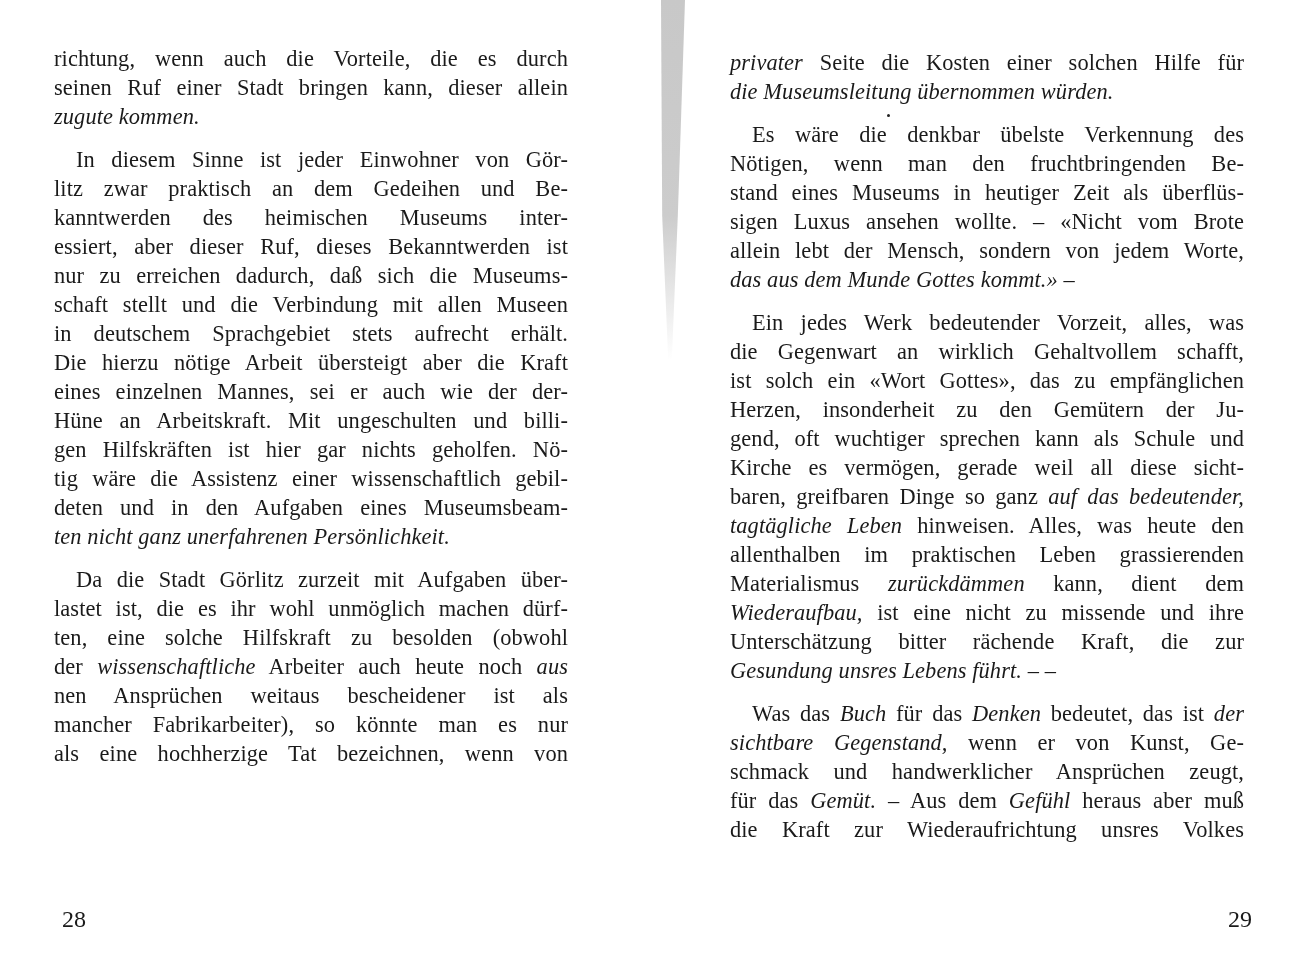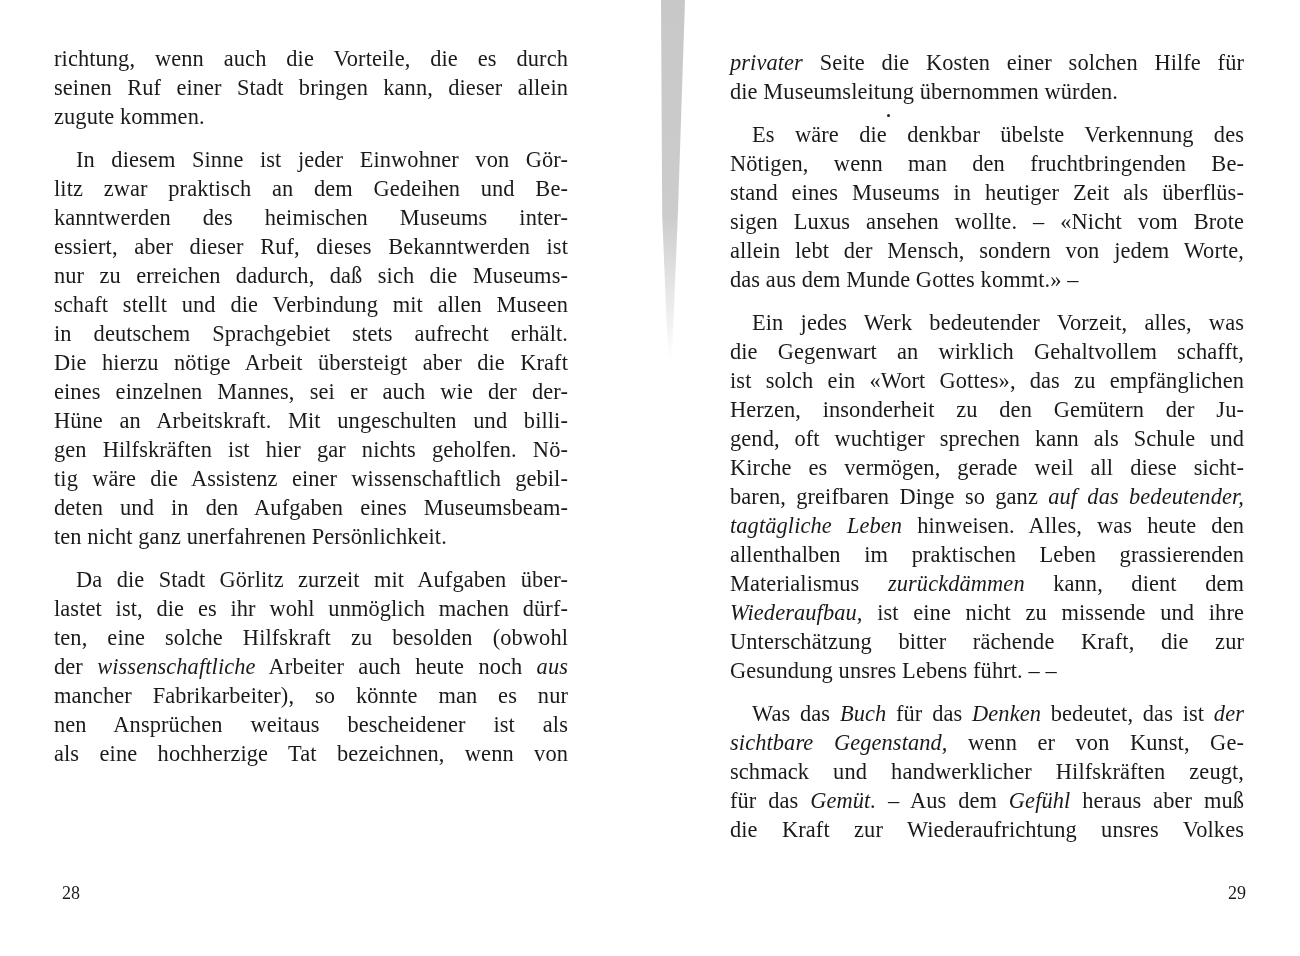--- a/index.html
+++ b/index.html
@@ -4,24 +4,24 @@
 <style>
   html, body { margin: 0; padding: 0; background: #ffffff; }
   body { width: 1300px; height: 956px; position: relative; overflow: hidden;
          font-family: "Liberation Serif", "DejaVu Serif", serif; color: #1a1a1a; }
   .page { position: absolute; top: 44px; width: 514px; }
   .page.left { left: 54px; }
   .page.right { left: 730px; top: 48px; }
   .para { margin: 0 0 14px 0; }
   .line { display: block; font-size: 22.4px; line-height: 29px; height: 29px;
           text-align: justify; text-align-last: justify; white-space: nowrap; letter-spacing: 0.1px; }
-  .line.last { text-align-last: left; }
+  .line.last { text-align-last: left; font-style: italic; }
   .line.indent { padding-left: 22px; }
   .ital { font-style: italic; }
-  .pagenum { position: absolute; top: 883px; font-size: 18px; text-align: right; }
+  .pagenum { position: absolute; top: 906px; font-size: 24px; text-align: right; }
   .pagenum.left { left: 62px; }
   .pagenum.right { left: 1228px; }
   .gutter { position: absolute; left: 661px; top: 0; width: 24px; height: 360px;
             background: linear-gradient(to bottom, #c8c8c8 0%, #cccccc 60%, rgba(204,204,204,0) 100%);
             clip-path: polygon(0 0, 100% 0, 70% 60%, 45% 100%, 30% 100%, 5% 60%); }
   .dot { position: absolute; left: 887px; top: 114px; width: 3px; height: 3px; background: #222; border-radius: 50%; }
 </style>
 </head>
 <body>
 
@@ -48,22 +48,22 @@
       <span class="line"><span>gen Hilfskräften ist hier gar nichts geholfen. Nö-</span></span>
       <span class="line"><span>tig wäre die Assistenz einer wissenschaftlich gebil-</span></span>
       <span class="line"><span>deten und in den Aufgaben eines Museumsbeam-</span></span>
       <span class="line last"><span>ten nicht ganz unerfahrenen Persönlichkeit.</span></span>
     </div>
     <div class="para">
       <span class="line indent"><span>Da die Stadt Görlitz zurzeit mit Aufgaben über-</span></span>
       <span class="line"><span>lastet ist, die es ihr wohl unmöglich machen dürf-</span></span>
       <span class="line"><span>ten, eine solche Hilfskraft zu besolden (obwohl</span></span>
       <span class="line"><span>der </span><span class="ital">wissenschaftliche</span><span> Arbeiter auch heute noch </span><span class="ital">aus</span></span>
+      <span class="line"><span>nen Ansprüchen weitaus bescheidener ist als</span></span>
       <span class="line"><span>mancher Fabrikarbeiter), so könnte man es nur</span></span>
-      <span class="line"><span>nen Ansprüchen weitaus bescheidener ist als</span></span>
       <span class="line"><span>als eine hochherzige Tat bezeichnen, wenn von</span></span>
     </div>
   </div>
 <div class="page right">
     <div class="para">
       <span class="line"><span class="ital">privater</span><span> Seite die Kosten einer solchen Hilfe für</span></span>
       <span class="line last"><span>die Museumsleitung übernommen würden.</span></span>
     </div>
     <div class="para">
       <span class="line indent"><span>Es wäre die denkbar übelste Verkennung des</span></span>
@@ -84,20 +84,20 @@
       <span class="line"><span class="ital">tagtägliche Leben</span><span> hinweisen. Alles, was heute den</span></span>
       <span class="line"><span>allenthalben im praktischen Leben grassierenden</span></span>
       <span class="line"><span>Materialismus </span><span class="ital">zurückdämmen</span><span> kann, dient dem</span></span>
       <span class="line"><span class="ital">Wiederaufbau,</span><span> ist eine nicht zu missende und ihre</span></span>
       <span class="line"><span>Unterschätzung bitter rächende Kraft, die zur</span></span>
       <span class="line last"><span>Gesundung unsres Lebens führt. – –</span></span>
     </div>
     <div class="para">
       <span class="line indent"><span>Was das </span><span class="ital">Buch</span><span> für das </span><span class="ital">Denken</span><span> bedeutet, das ist </span><span class="ital">der</span></span>
       <span class="line"><span class="ital">sichtbare Gegenstand,</span><span> wenn er von Kunst, Ge-</span></span>
-      <span class="line"><span>schmack und handwerklicher Hilfskräften zeugt,</span></span>
+      <span class="line"><span>schmack und handwerklicher Ansprüchen zeugt,</span></span>
       <span class="line"><span>für das </span><span class="ital">Gemüt.</span><span> – Aus dem </span><span class="ital">Gefühl</span><span> heraus aber muß</span></span>
       <span class="line"><span>die Kraft zur Wiederaufrichtung unsres Volkes</span></span>
     </div>
   </div>
 
 <div class="pagenum left">28</div>
 <div class="pagenum right">29</div>
 
 </body></html>

